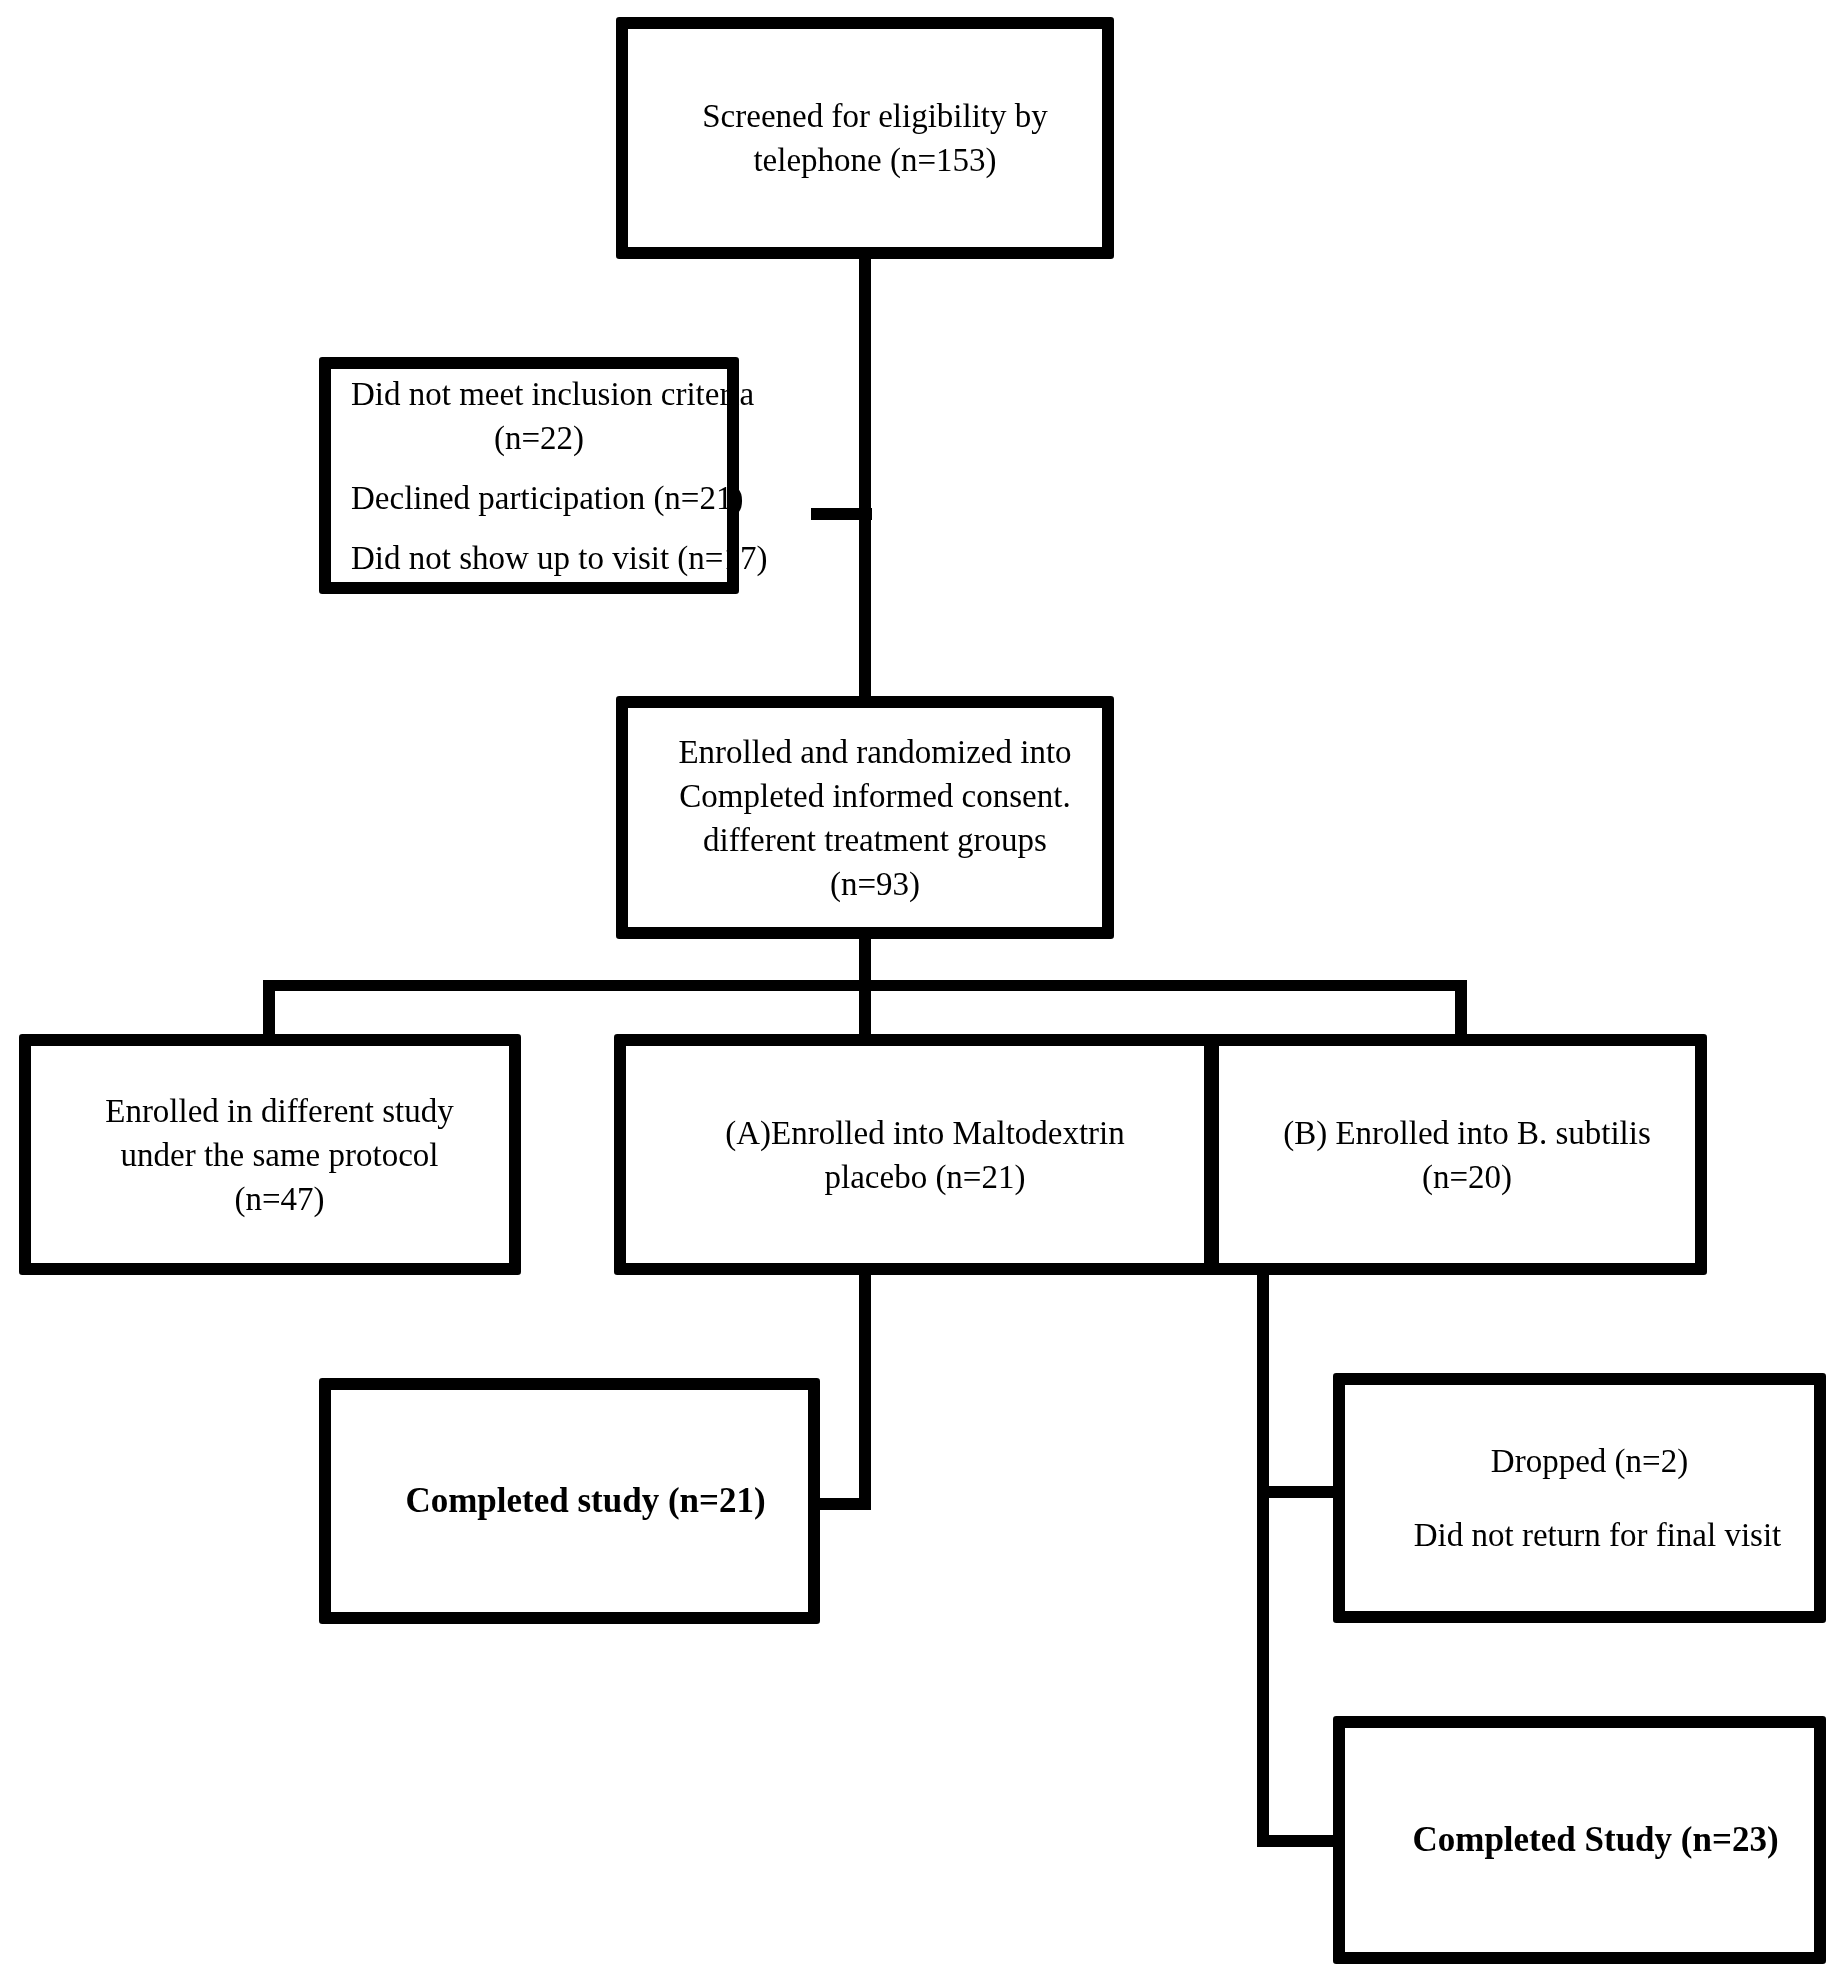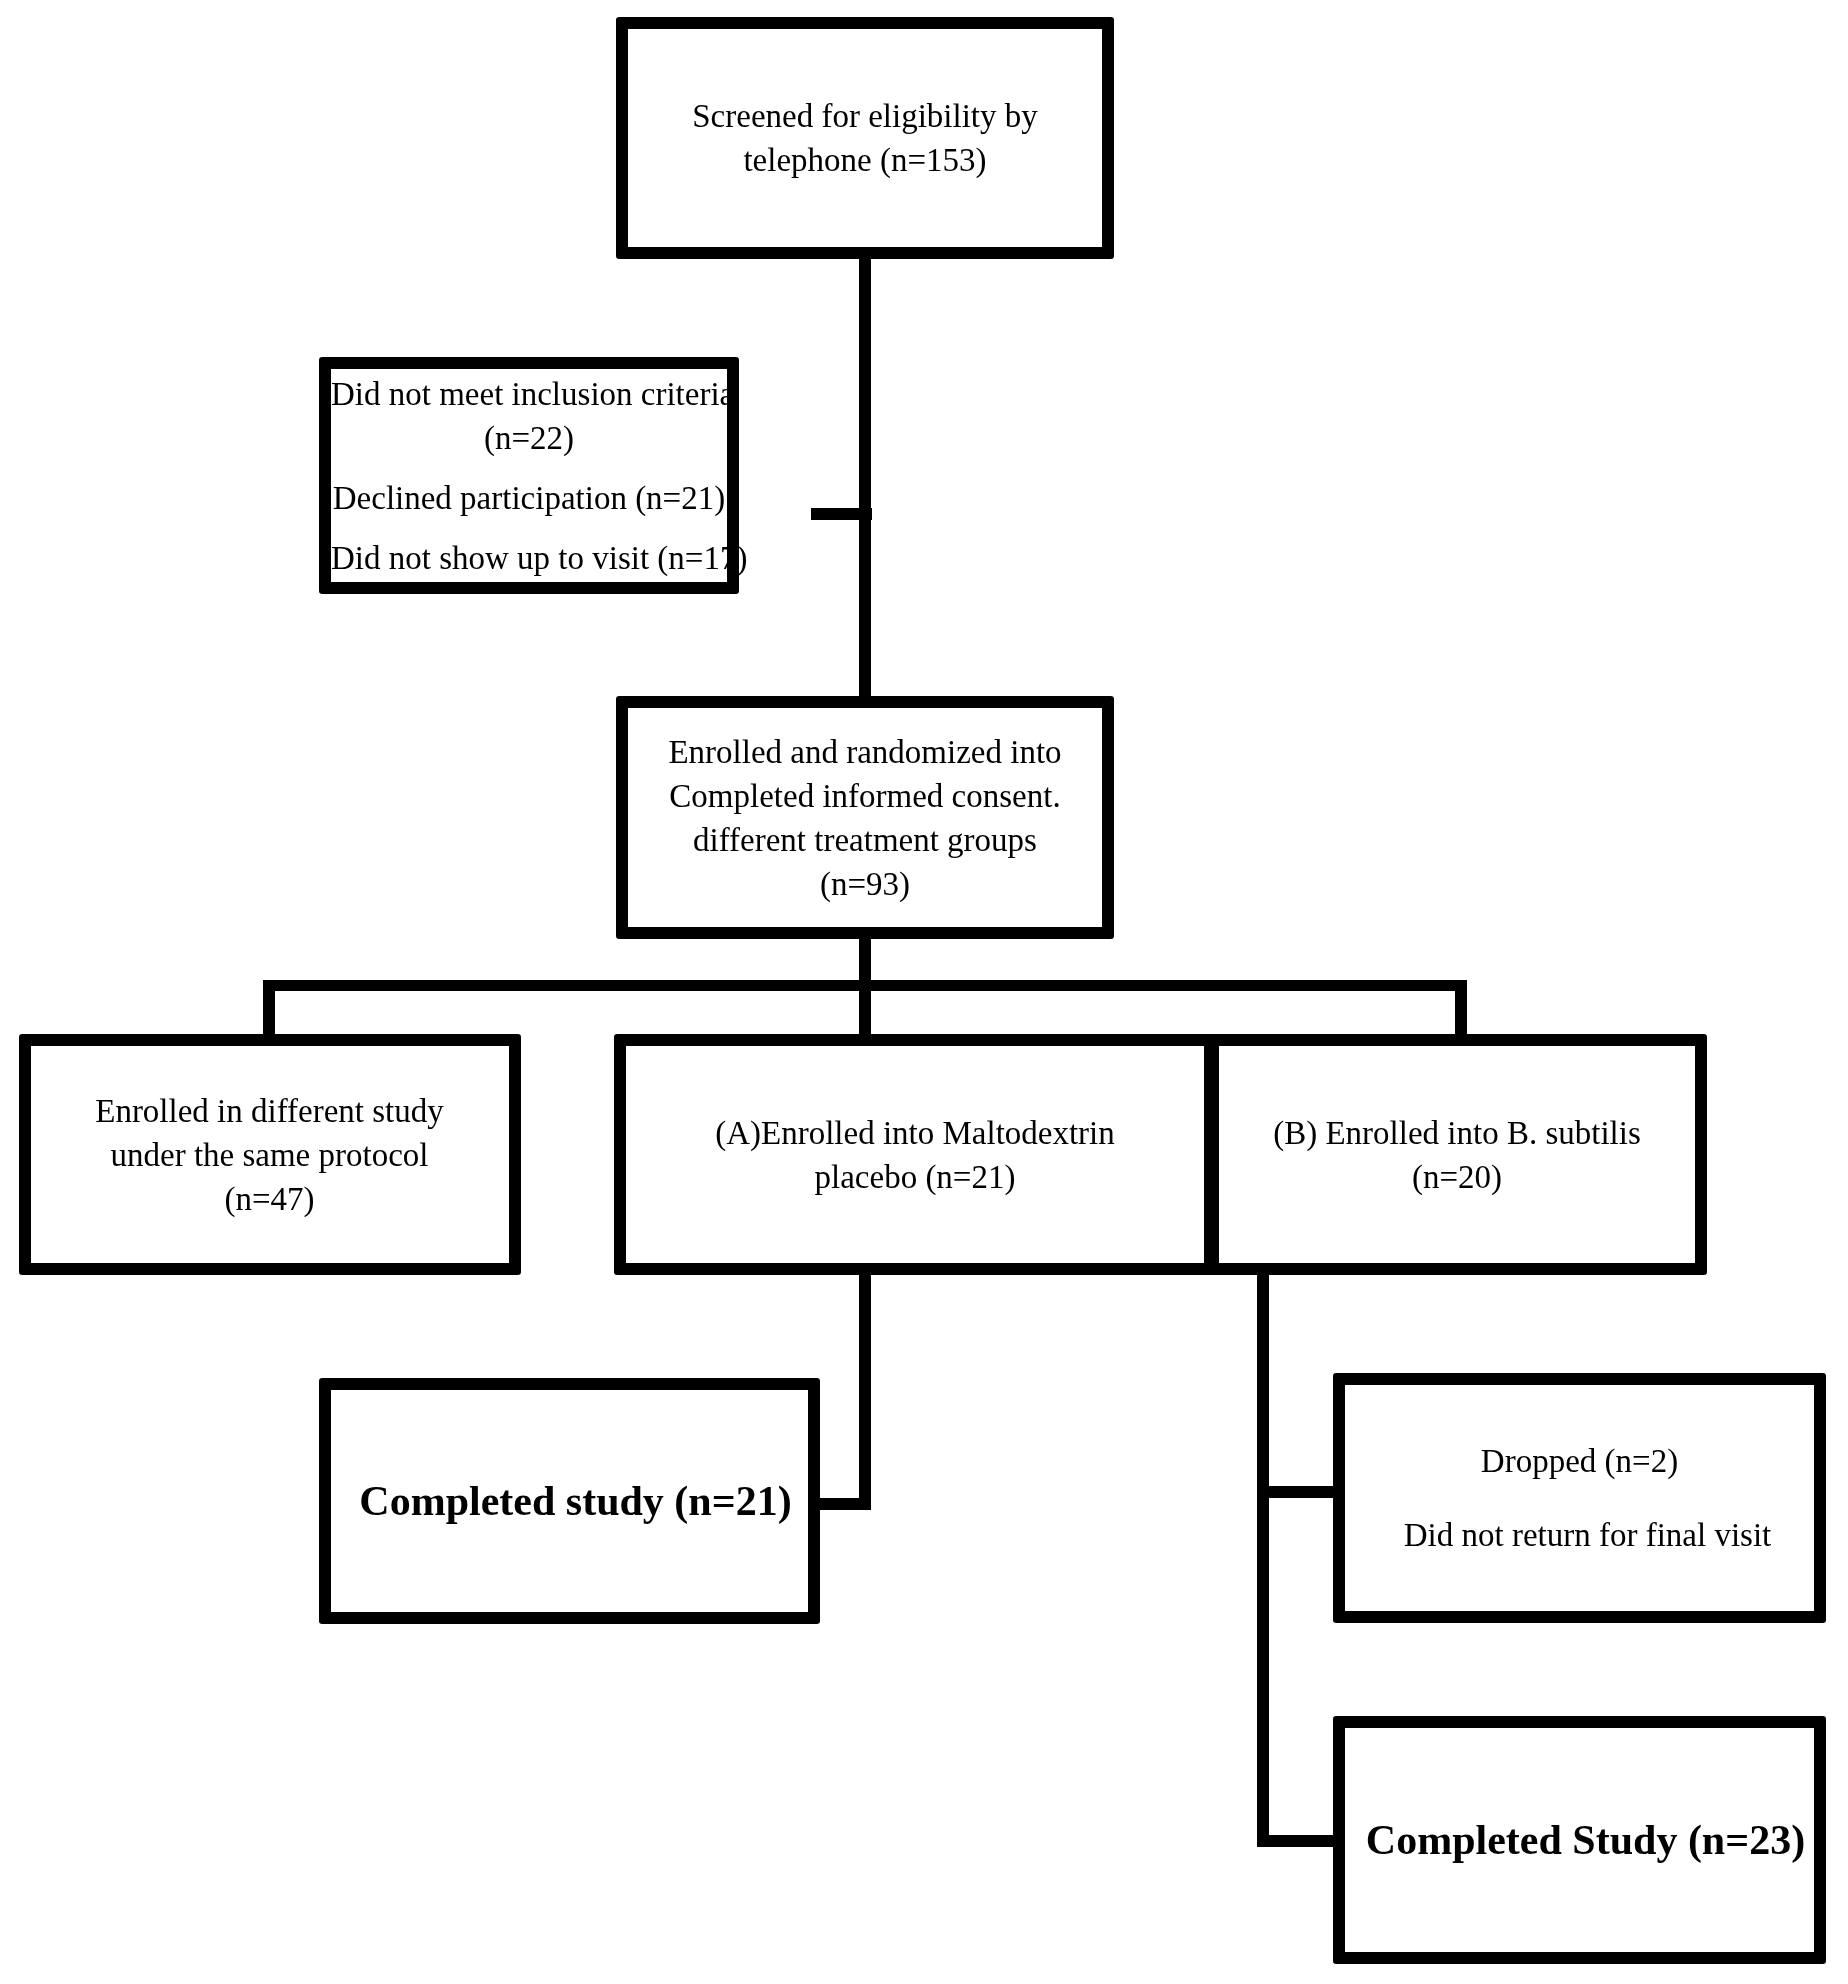--- a/index.html
+++ b/index.html
@@ -35,31 +35,32 @@
   .box-text {
     width: 100%;
     text-align: center;
     font-size: 33px;
     line-height: 44px;
     color: #000000;
   }
   .ln {
     display: block;
     white-space: nowrap;
+    margin-left: 20px;
   }
   .gap {
     margin-top: 16px;
   }
   .gap-lg {
     margin-top: 30px;
     padding-left: 16px;
   }
   .bold .box-text {
     font-weight: bold;
-    font-size: 42px;
+    font-size: 35px;
     padding-left: 12px;
   }
 </style>
 </head>
 <body>
 
 <div class="canvas">
 
   <div class="conn" style="left:859px; top:248px; width:11.6px; height:454px;"></div>
   <div class="conn" style="left:811px; top:508px; width:61px; height:11.6px;"></div>

